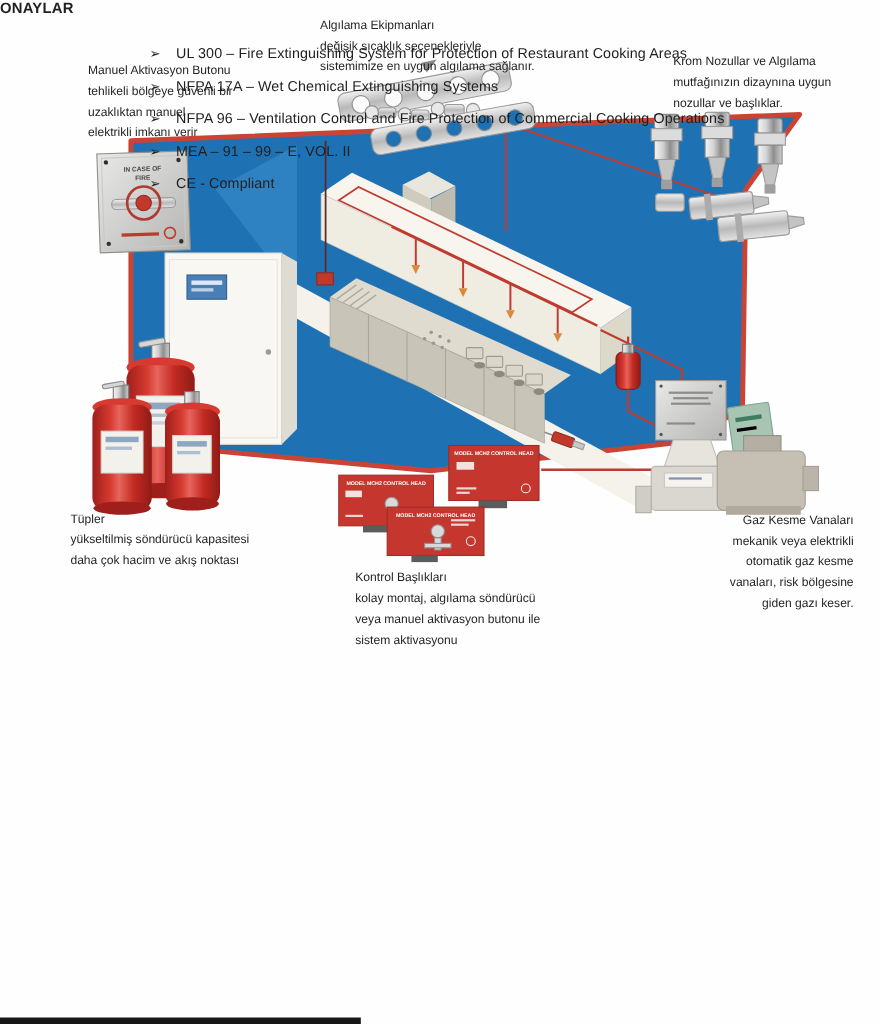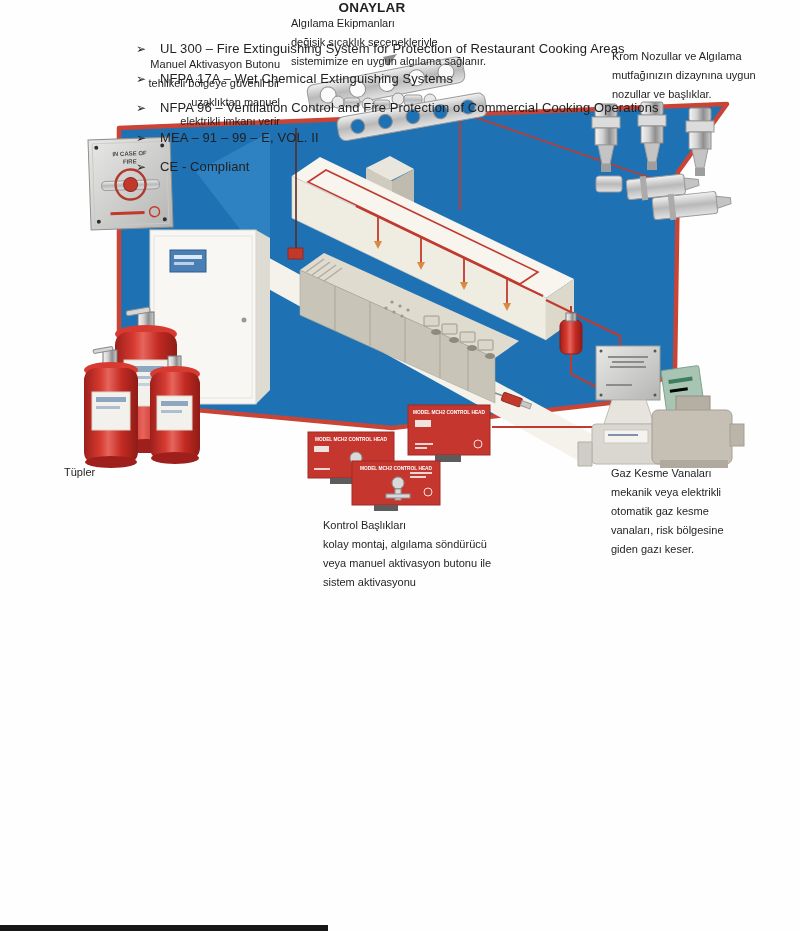--- a/index.html
+++ b/index.html
@@ -6,21 +6,21 @@
   .page{
     position:relative;width:800px;height:931px;background:#fefefe;
     font-family:"Liberation Sans",sans-serif;color:#1f1f1f;overflow:hidden;
   }
   .callout{position:absolute;font-size:11px;line-height:19px;}
   .callout .title{display:block;}
   .callout .body{display:block;white-space:pre-line;}
   .illustration{position:absolute;left:0;top:0;}
   svg text{font-family:"Liberation Sans",sans-serif;}
   .approvals{position:absolute;left:0;top:645;width:744px;}
-  .approvals-heading{text-align:center;font-weight:bold;font-size:13.5px;letter-spacing:.2px;}
+  .approvals-heading{font-weight:bold;font-size:13.5px;letter-spacing:.2px;}
   .approvals-list{margin-top:26px;}
   .approval-item{display:flex;align-items:baseline;height:29.5px;font-size:13px;}
   .approval-item .bullet{width:24px;margin-left:136px;font-size:12px;color:#222;}
   .approval-item .approval-text{letter-spacing:.1px;}
   .footer-bar{position:absolute;left:0;top:925px;width:328px;height:6px;background:#161616;}
 </style>
 </head>
 <body>
 
 <div class="page">
@@ -326,51 +326,53 @@
         <rect x="395" y="489" width="6" height="11" fill="#D9D9D9" stroke="#8f8f8f"></rect>
         <rect x="386" y="494" width="24" height="4" fill="#D9D9D9" stroke="#8f8f8f"></rect>
         <rect x="410" y="472" width="22" height="2" fill="#EAD5D2"></rect>
         <rect x="410" y="476" width="16" height="2" fill="#EAD5D2"></rect>
         <circle cx="428" cy="492" r="4" fill="none" stroke="#F0E4E1" stroke-width="1"></circle>
         <rect x="374" y="505" width="24" height="6" fill="#5C5C5C"></rect>
       </g>
     </g>
   </svg>
 
-  <div class="callout" style="left:80px;top:55px;width:200px;text-align:right;">
+  <div class="callout" style="left:80px;top:55px;width:200px;">
     <span class="title">Manuel Aktivasyon Butonu</span>
     <span class="body">tehlikeli bölgeye güvenli bir
 uzaklıktan manuel
 elektrikli imkanı verir</span>
   </div>
 
   <div class="callout" style="left:291px;top:14px;width:270px;">
     <span class="title">Algılama Ekipmanları</span>
     <span class="body">değişik sıcaklık seçenekleriyle
 sistemimize en uygun algılama sağlanır.</span>
   </div>
 
   <div class="callout" style="left:612px;top:47px;width:185px;">
     <span class="title">Krom Nozullar ve Algılama</span>
     <span class="body">mutfağınızın dizaynına uygun
 nozullar ve başlıklar.</span>
   </div>
 
   <div class="callout" style="left:64px;top:463px;width:230px;">
     <span class="title">Tüpler</span>
+    <span class="body">yükseltilmiş söndürücü kapasitesi
+daha çok hacim ve akış noktası</span>
   </div>
 
   <div class="callout" style="left:323px;top:516px;width:235px;">
     <span class="title">Kontrol Başlıkları</span>
     <span class="body">kolay montaj, algılama söndürücü
 veya manuel aktivasyon butonu ile
 sistem aktivasyonu</span>
   </div>
 
-  <div class="callout" style="left:611px;top:464px;width:165px;">
+  <div class="callout" style="left:611px;top:464px;width:165px;text-align:right;">
     <span class="title">Gaz Kesme Vanaları</span>
     <span class="body">mekanik veya elektrikli
 otomatik gaz kesme
 vanaları, risk bölgesine
 giden gazı keser.</span>
   </div>
 
   <div class="approvals">
     <div class="approvals-heading">ONAYLAR</div>
     <div class="approvals-list">

